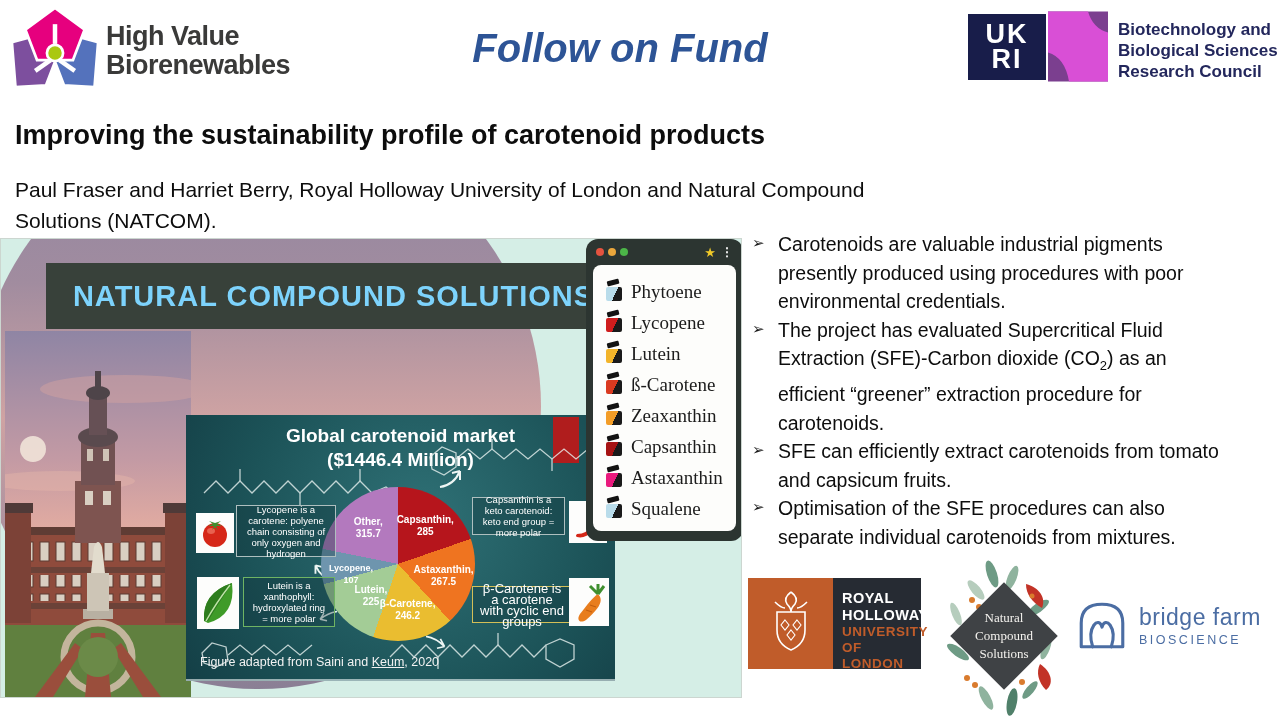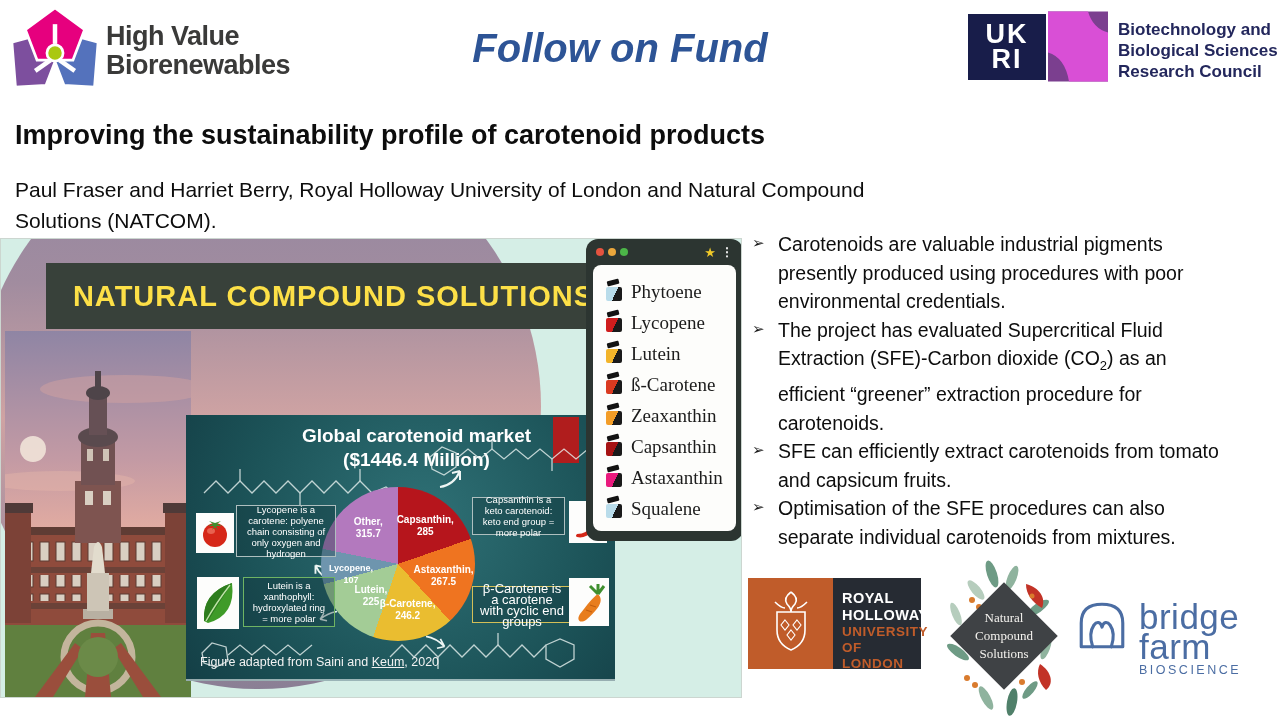--- a/index.html
+++ b/index.html
@@ -18,28 +18,28 @@
 
   
   .slide-title{left:15px;top:120px;width:960px;font-size:27px;font-weight:bold;color:#0d0d0d;}
   .authors{left:15px;top:174px;width:1010px;font-size:21px;line-height:31px;color:#0d0d0d;}
 
   
   .collage{left:0px;top:238px;width:742px;height:460px;background:#d5eee6;overflow:hidden;border:1px solid #ccd6d0;box-sizing:border-box;}
   .sky-circle{left:-25px;top:-115px;width:565px;height:565px;border-radius:50%;
       background:linear-gradient(180deg,#8f85a2 0%,#a18c9f 28%,#cfa3a3 52%,#b395a0 68%,#8a7f95 100%);}
   .ncs-banner{left:45px;top:24px;width:575px;height:66px;background:#38413a;display:flex;align-items:center;justify-content:center;}
-  .ncs-banner span{color:#fde047;font-weight:bold;font-size:29px;letter-spacing:1px;}
+  .ncs-banner span{color:#7dd3fc;font-weight:bold;font-size:29px;letter-spacing:1px;}
   .building{left:4px;top:92px;width:186px;height:366px;}
 
   
   .fig-panel{left:185px;top:176px;width:429px;height:266px;
       background:radial-gradient(circle at 55% 40%,#2f7176 0%,#1c5358 62%,#143f46 100%);
       border-bottom:2px solid rgba(255,255,255,.55);box-sizing:border-box;}
-  .fig-title{position:absolute;left:16px;top:9px;width:100%;text-align:center;color:#fff;font-weight:bold;font-size:19px;line-height:24px;}
+  .fig-title{position:absolute;left:0;top:9px;width:100%;text-align:center;color:#fff;font-weight:bold;font-size:19px;line-height:24px;}
   .red-bar{position:absolute;left:367px;top:2px;width:26px;height:46px;background:#b01d1d;}
   .pie{position:absolute;left:135px;top:72px;width:154px;height:154px;border-radius:50%;}
   .pie-label{position:absolute;transform:translate(-50%,-50%);text-align:center;color:#fff;font-weight:bold;
              font-size:10px;line-height:12px;white-space:nowrap;}
   .callout{position:absolute;color:#fff;text-align:center;background:rgba(16,52,56,.35);
            display:flex;align-items:center;justify-content:center;padding:4px 6px;box-sizing:border-box;}
   .co-lycopene{left:50px;top:90px;width:100px;height:52px;border:1px solid #aebfbf;font-size:9.5px;line-height:11px;}
   .co-lutein{left:57px;top:162px;width:92px;height:50px;border:1px solid #6fb463;font-size:9.5px;line-height:11px;}
   .co-capsanthin{left:286px;top:82px;width:93px;height:38px;border:1px solid #aebfbf;font-size:9.5px;line-height:11px;}
   .co-bcarotene{left:286px;top:171px;width:100px;height:37px;border:1px solid #d3bf57;font-size:13px;line-height:11px;}
@@ -79,21 +79,21 @@
   
   .rh-logo{left:748px;top:578px;width:173px;height:91px;display:flex;}
   .rh-crest{width:85px;height:91px;background:#c05c2a;display:flex;align-items:center;justify-content:center;}
   .rh-text{width:88px;height:91px;background:#262b33;box-sizing:border-box;padding:12px 12px 0 9px;}
   .rh-text .w{color:#fff;font-weight:bold;font-size:14.5px;line-height:17px;letter-spacing:0.5px;}
   .rh-text .o{color:#c05c2a;font-weight:bold;font-size:13.5px;line-height:16px;letter-spacing:0.5px;}
   .ncs-logo{left:942px;top:556px;width:124px;height:162px;}
   .bf-logo{left:1075px;top:598px;width:200px;height:60px;display:flex;align-items:flex-start;}
   .bf-icon{width:54px;height:54px;flex:0 0 auto;}
   .bf-text{margin-left:10px;padding-top:4px;}
-  .bf-name{color:#4b6da3;font-size:35px;font-weight:normal;letter-spacing:0.5px;line-height:30px;}
+  .bf-name{color:#4b6da3;font-size:23px;font-weight:normal;letter-spacing:0.5px;line-height:30px;}
   .bf-sub{color:#4b6da3;font-size:12.5px;letter-spacing:2.5px;margin-top:1px;}
 </style>
 </head>
 <body>
 
 <div class="slide">
 
   <svg class="abs hvb-logo" viewBox="0 0 100 98">
     <polygon points="2,38 36,29 53,52 40,86 6,88" fill="#7d4f9e" stroke="#fff" stroke-width="3"></polygon>
     <polygon points="98,38 64,29 47,52 60,86 94,88" fill="#5472bc" stroke="#fff" stroke-width="3"></polygon>

